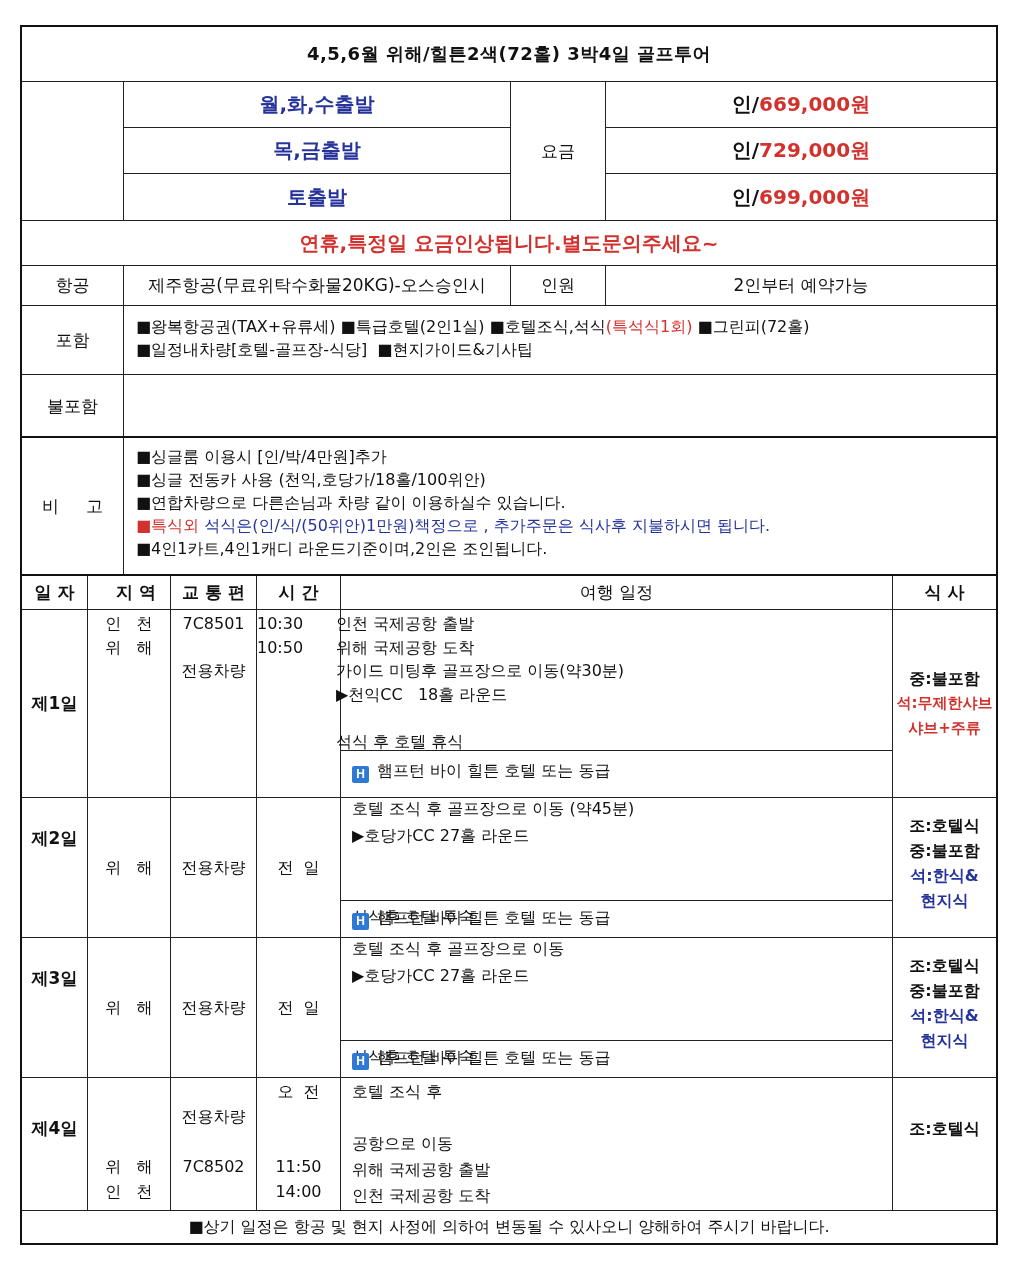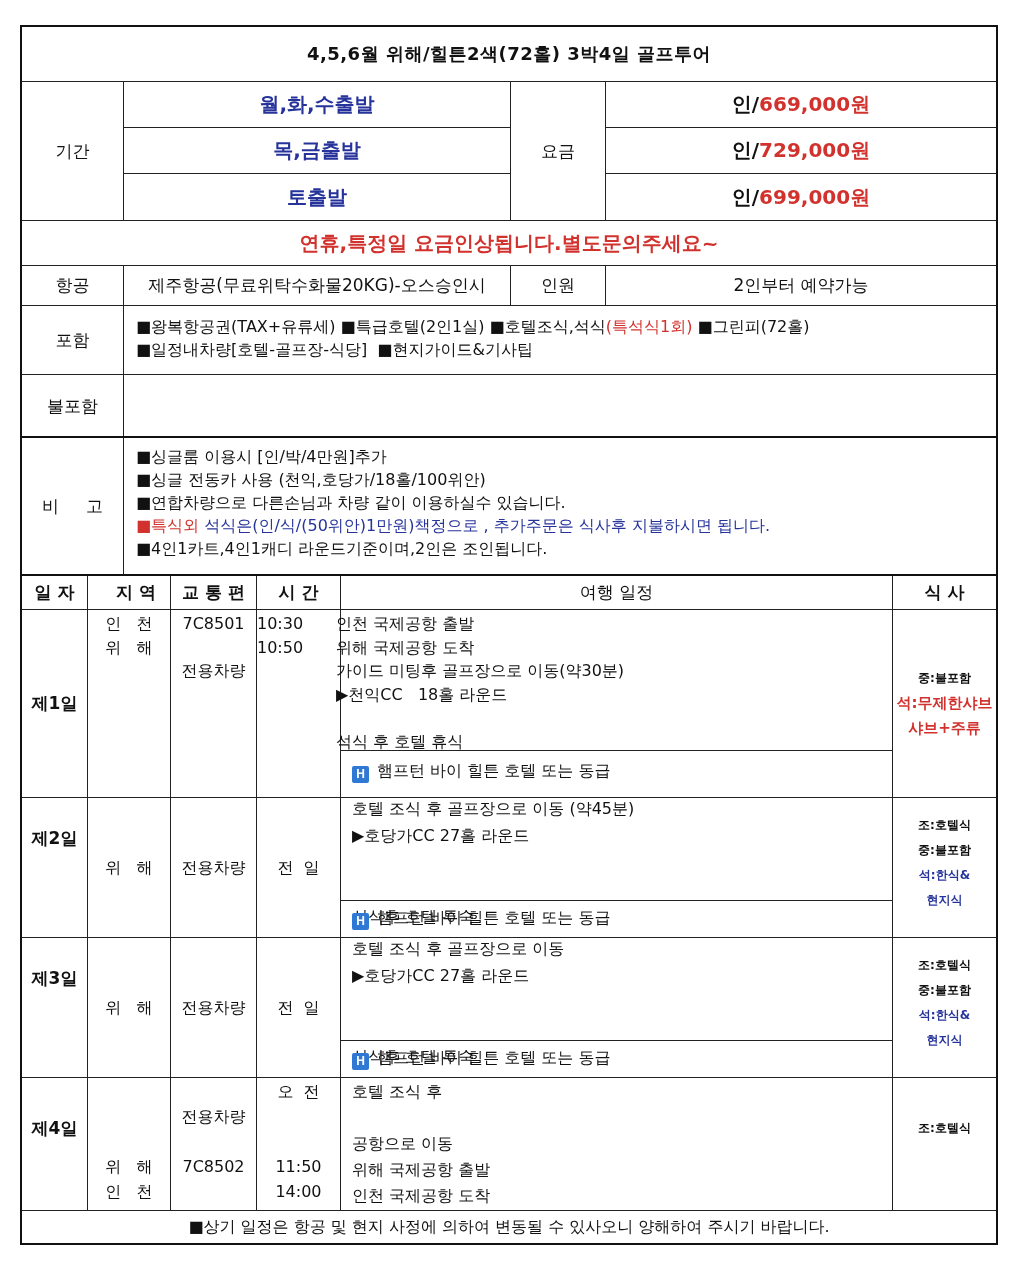--- a/index.html
+++ b/index.html
@@ -13,31 +13,30 @@
   .title { font-size:18px; font-weight:bold; letter-spacing:0.5px; }
   .blue { color:#26339a;text-align:center; }
   .red { color:#d2322d; }
   .lbl { font-size:17px; }
   .period { font-size:20px; font-weight:bold; }
   .price { font-size:20px; font-weight:bold; }
   .notice { font-size:20px; font-weight:bold; }
   .txt { font-size:16px; line-height:23px; white-space:pre; }
   .sch { font-size:16px; line-height:23.5px; white-space:pre; }
   .hotel-badge { display:inline-block; width:17px; height:17px; background:#2f78d3; color:#fff; font-size:12px; font-weight:bold; line-height:17px; text-align:center; border-radius:2px; margin-right:8px; vertical-align:-2px; font-family:"Liberation Sans", sans-serif; }
-  .meal { font-size:12px; line-height:25px; font-weight:bold; text-align:center; }
+  .meal { font-size:16px; line-height:25px; font-weight:bold; text-align:center; }
 </style>
 </head>
 <body>
 
 <div class="sheet">
 
   <div class="abs center title" style="left:0;top:0;width:974px;height:54px;">4,5,6월  위해/힐튼2색(72홀) 3박4일  골프투어</div>
   <div class="hl" style="left:0;top:54px;width:974px;"></div>
 
-  <div class="abs center lbl" style="left:0;top:55px;width:101px;height:138px;">기간</div>
   <div class="vl" style="left:101px;top:55px;height:138px;"></div>
 
   <div class="abs center period blue" style="left:102px;top:55px;width:386px;height:45px;">월,화,수출발</div>
   <div class="hl" style="left:102px;top:100px;width:386px;"></div>
   <div class="abs center period blue" style="left:102px;top:101px;width:386px;height:45px;">목,금출발</div>
   <div class="hl" style="left:102px;top:146px;width:386px;"></div>
   <div class="abs center period blue" style="left:102px;top:147px;width:386px;height:46px;">토출발</div>
 
   <div class="vl" style="left:488px;top:55px;height:138px;"></div>
   <div class="abs center lbl" style="left:489px;top:55px;width:94px;height:138px;">요금</div>

